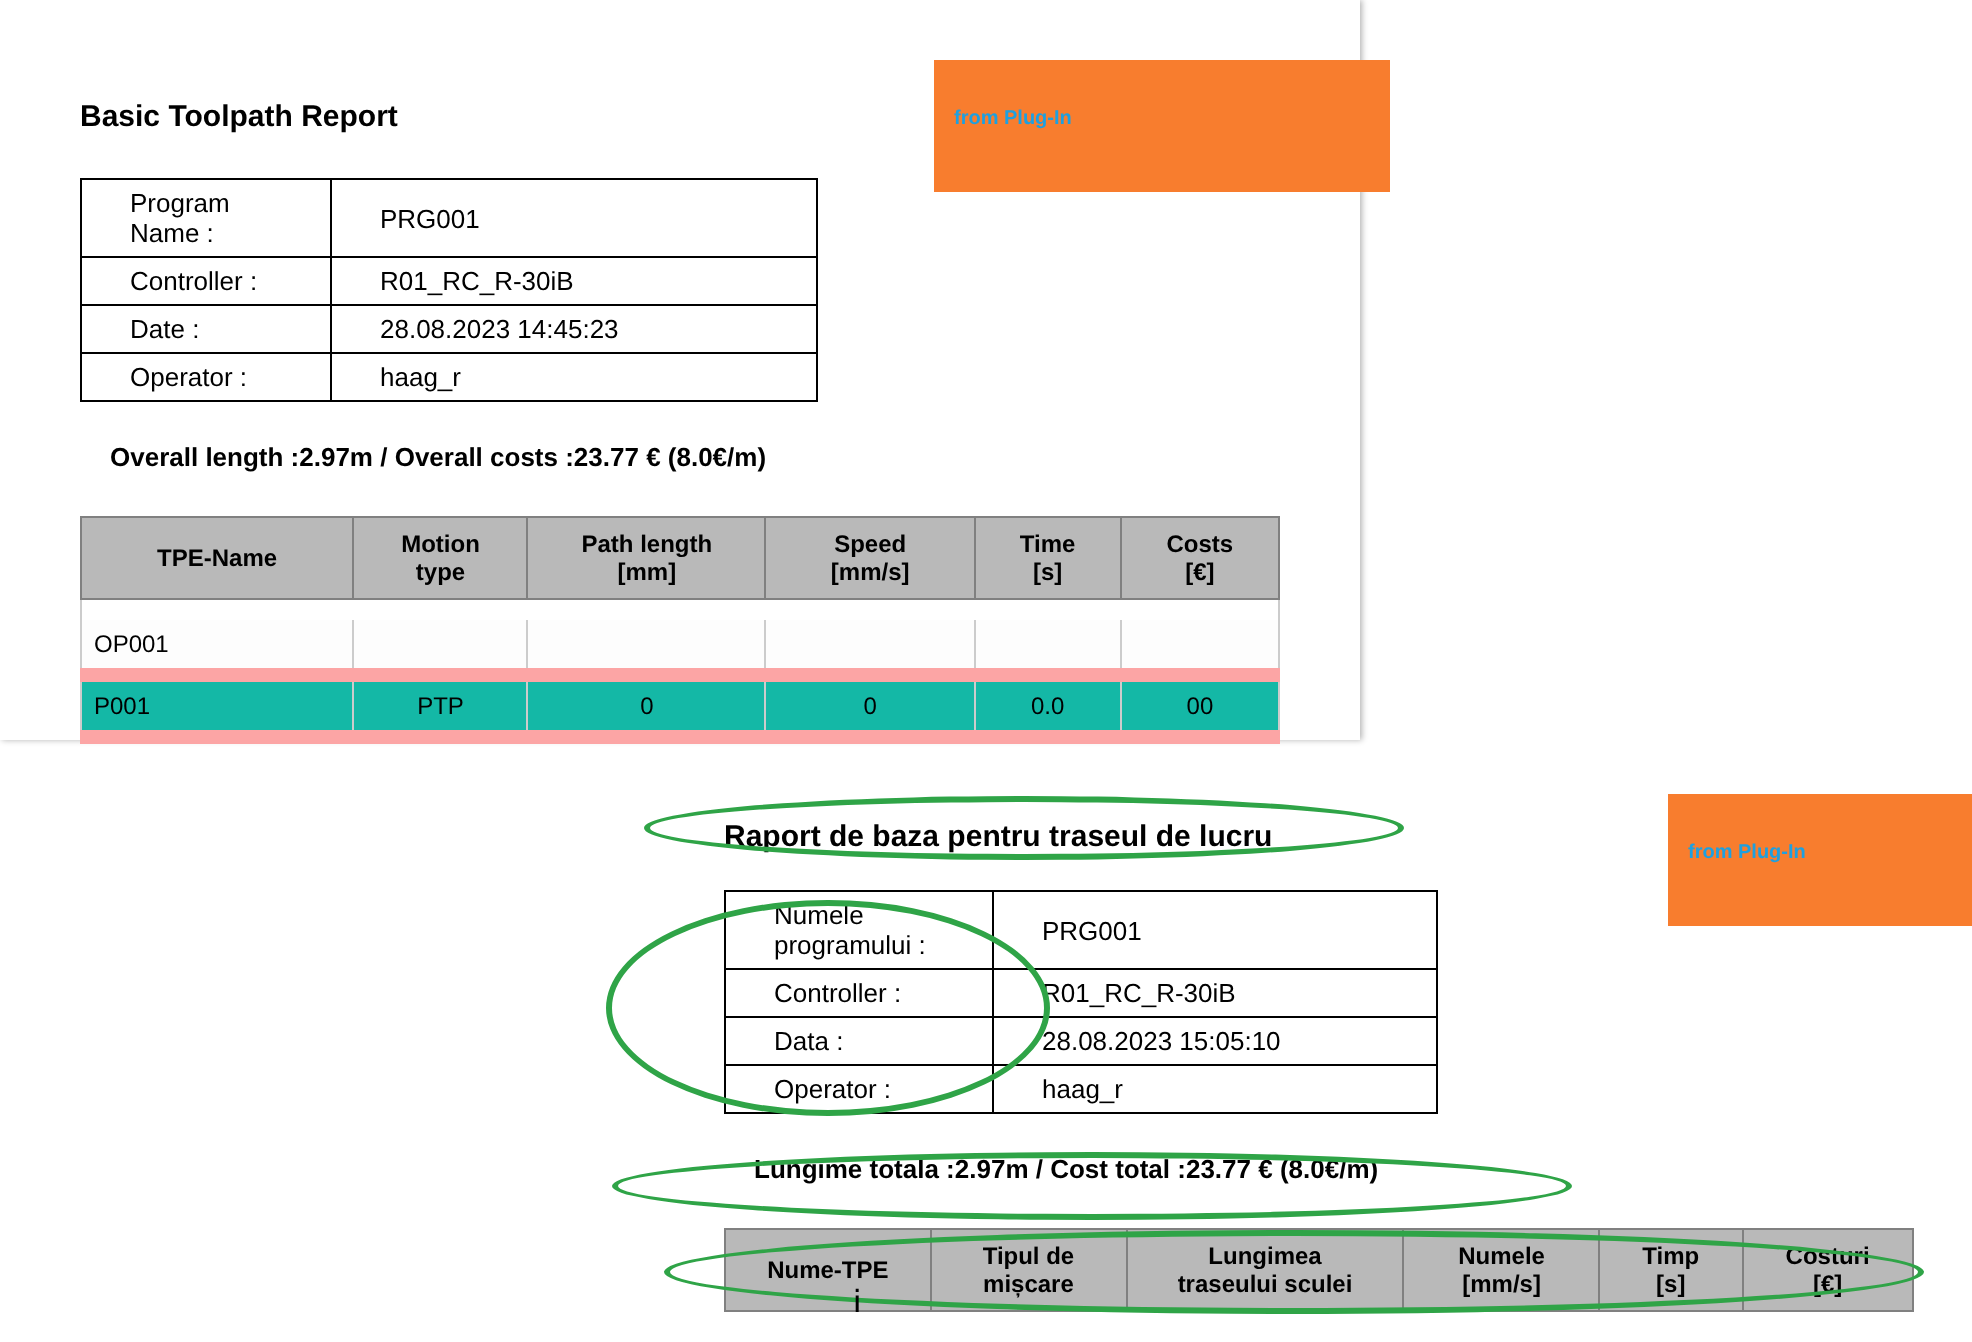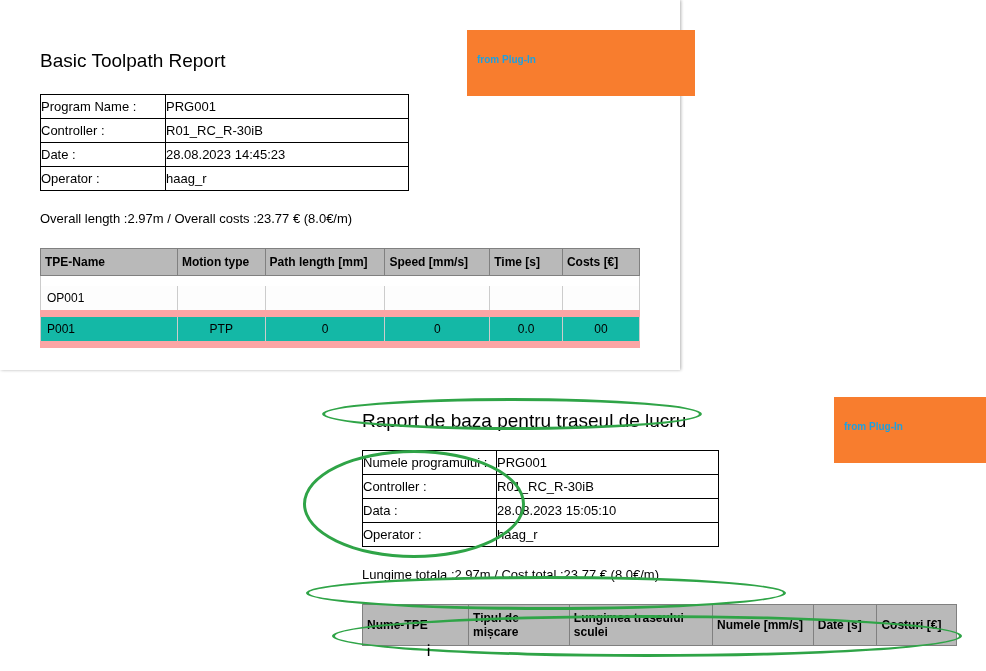--- a/index.html
+++ b/index.html
@@ -25,65 +25,66 @@
     }
     
     .report-content-1 {
       padding: 50px 40px 20px 40px;
     }
     .report-content-2 {
       padding: 15px 40px 20px 40px;
     }
     
     .title {
-      font-size: 19px;
-      font-weight: normal;
+      font-size: 15px;
+      font-weight: bold;
       margin-bottom: 22px;
     }
     
     .plugin-box {
       background: #f87d2e;
       color: #1ea0e0;
       font-size: 10px;
       font-weight: bold;
       padding: 24px 10px;
       position: absolute;
     }
     
     .meta-table {
       border-collapse: collapse;
       margin-bottom: 20px;
     }
     .meta-table td {
       border: 1px solid #000;
-      padding: 4px 0;
+      padding: 4px 24px;
       height: 22px;
       vertical-align: middle;
     }
     .meta-table .label-col { width: 125px; }
     .meta-table .value-col { width: 243px; }
 
     .meta-table-2 .label-col { width: 134px; }
     .meta-table-2 .value-col { width: 222px; }
     
     .summary-line {
-      margin: 18px 0 22px 0;
+      margin: 18px 0 22px 15px;
+      font-weight: bold;
     }
     
     .data-table {
       border-collapse: collapse;
       width: 100%;
     }
     .data-table th {
       background: #b9b9b9;
       border: 1px solid #808080;
-      padding: 6px 4px;
+      padding: 6px 20px;
       font-size: 12px;
       font-weight: bold;
-      text-align: left;
+      text-align: center;
     }
     .data-table td {
       border-left: 1px solid #cccccc;
       border-right: 1px solid #cccccc;
       border-bottom: 7px solid #fca5a5;
       padding: 5px 6px;
       text-align: center;
       font-size: 12px;
     }
     .data-table td:first-child { text-align: left; }
@@ -203,21 +204,21 @@
 
     <div class="summary-line">Lungime totala :2.97m   /  Cost total :23.77 €  (8.0€/m)</div>
 
     <table class="data-table" style="width:595px">
       <thead>
         <tr>
           <th style="width:100px">Nume-TPE</th>
           <th style="width:95px">Tipul de mișcare</th>
           <th style="width:135px">Lungimea traseului sculei</th>
           <th style="width:95px">Numele [mm/s]</th>
-          <th style="width:60px">Date [s]</th>
+          <th style="width:60px">Timp [s]</th>
           <th style="width:75px">Costuri [€]</th>
         </tr>
       </thead>
     </table>
   </div>
 </div>
 
 <div class="ellipse" style="left:322px; top:398px; width:380px; height:32px;"></div>
 <div class="ellipse" style="left:303px; top:450px; width:222px; height:108px;"></div>
 <div class="ellipse" style="left:306px; top:576px; width:480px; height:34px;"></div>

